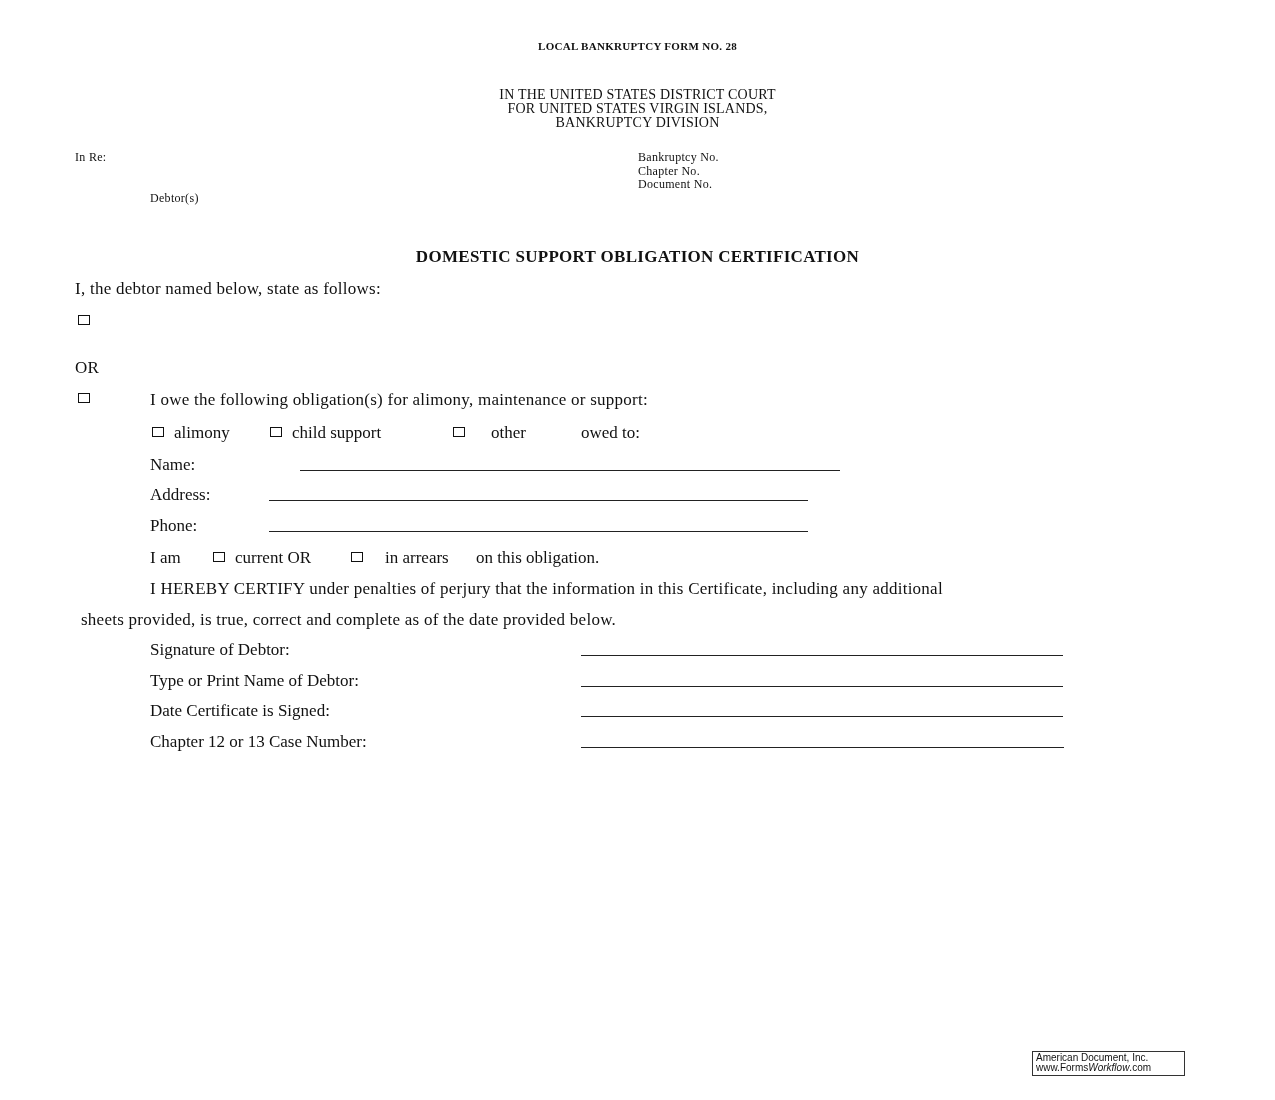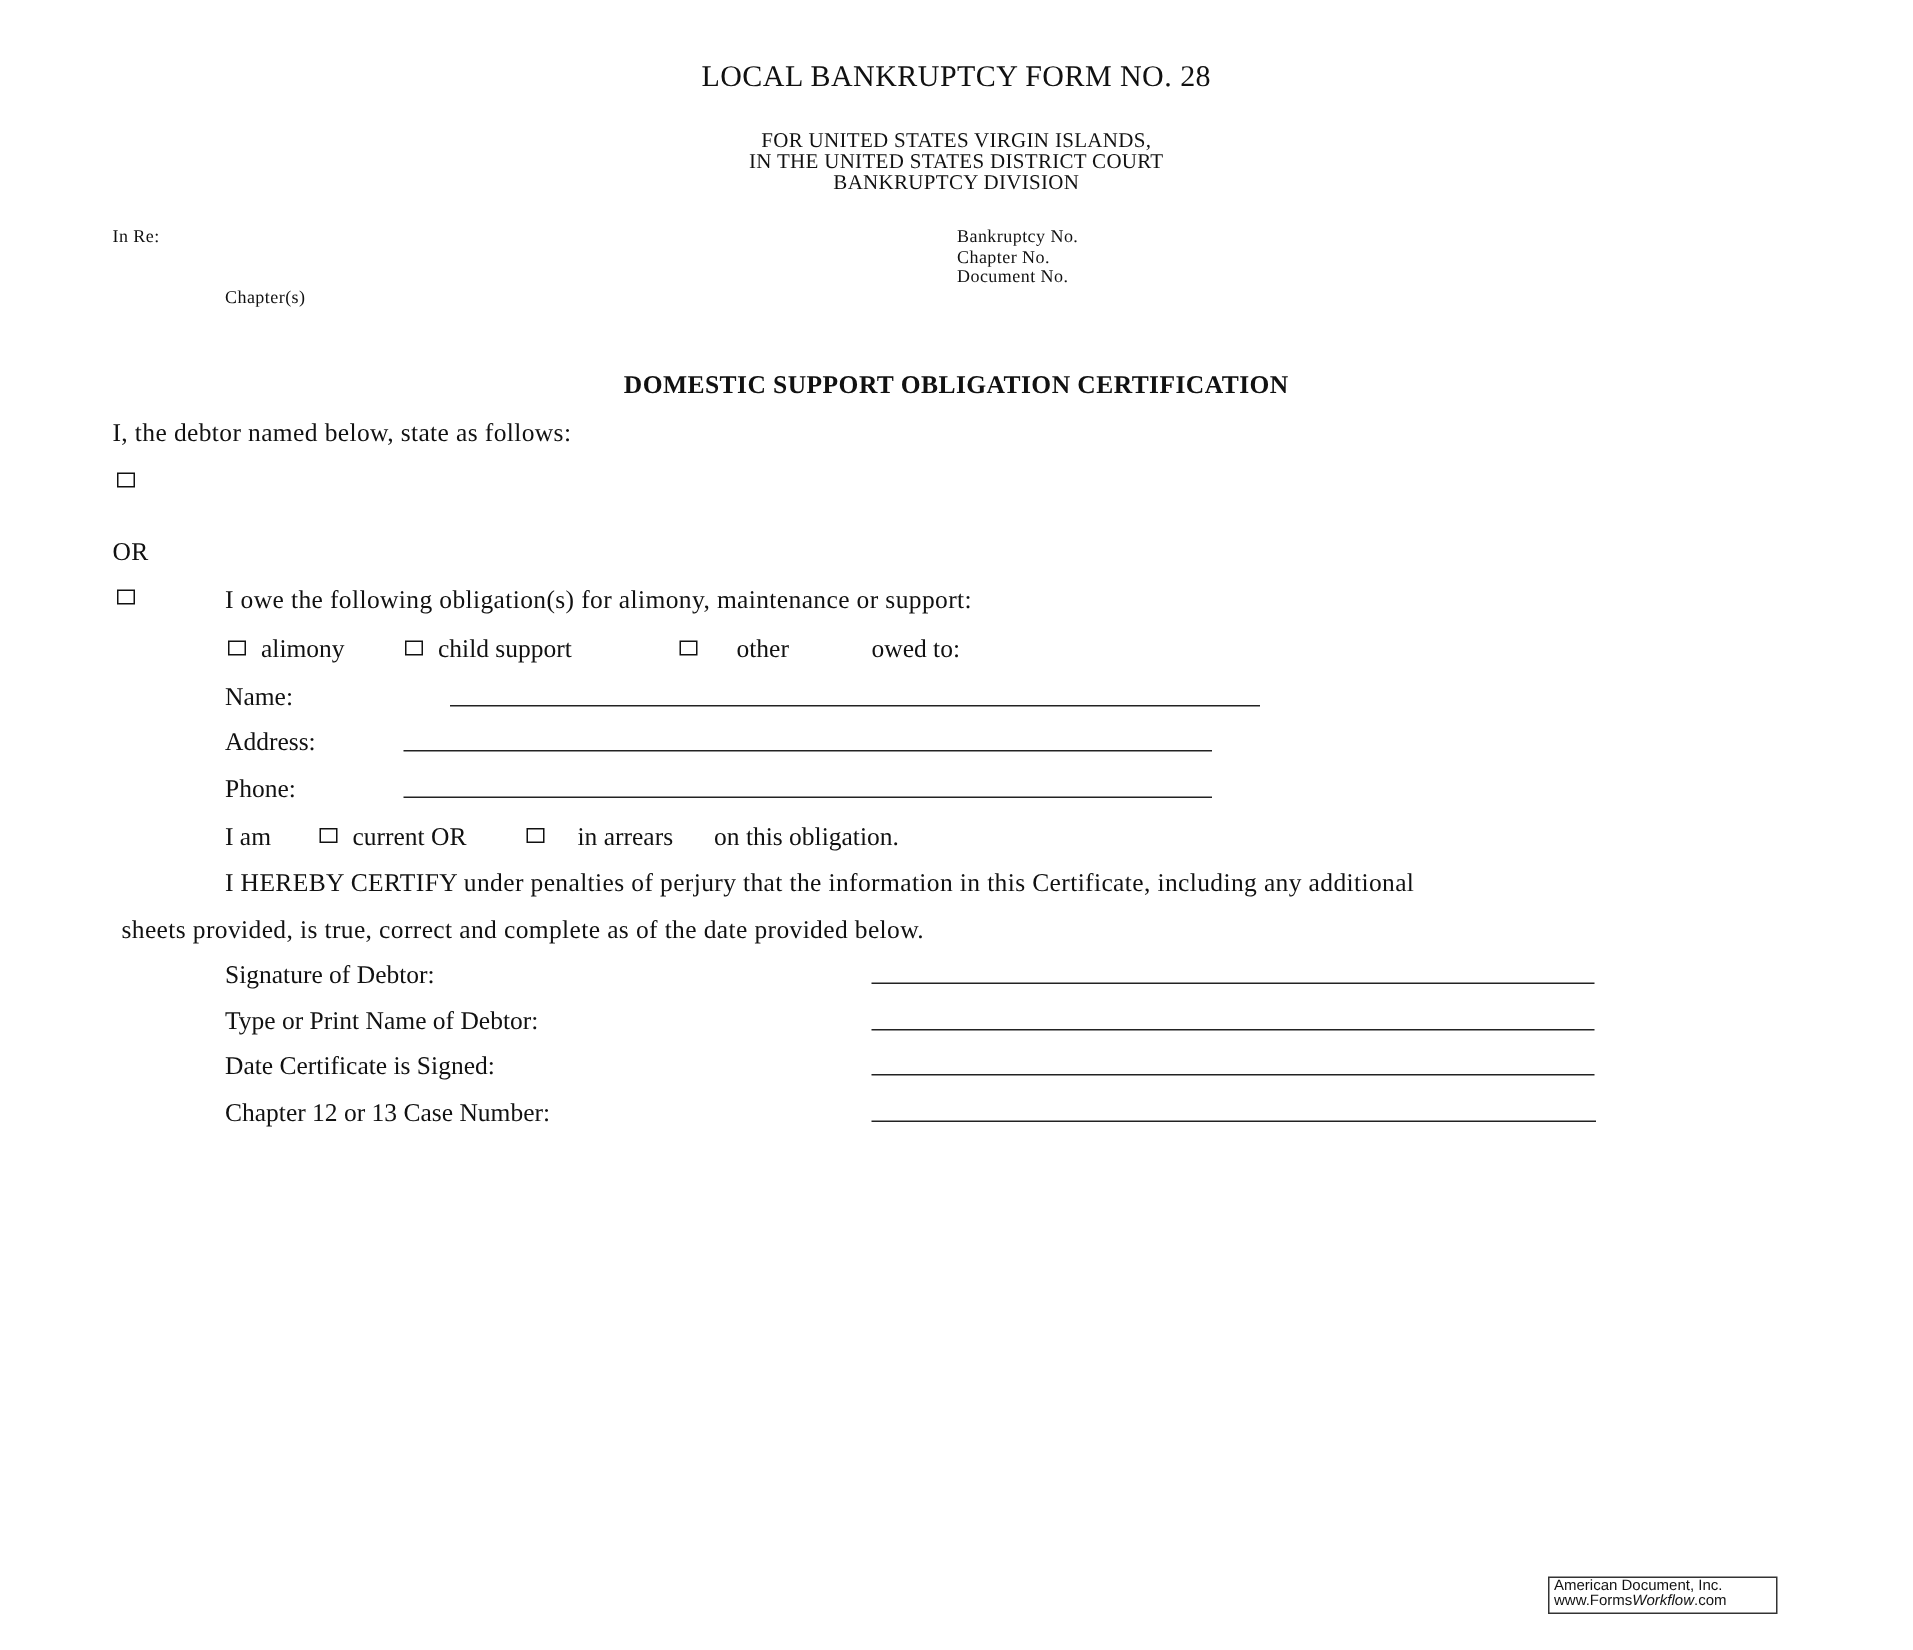--- a/index.html
+++ b/index.html
@@ -1,44 +1,44 @@
 <!DOCTYPE html>
 <html><head>
 <meta charset="utf-8">
 <style>
   html, body { margin: 0; padding: 0; background: #ffffff; }
   body { width: 1275px; height: 1100px; position: relative; overflow: hidden;
          font-family: "Liberation Serif", "DejaVu Serif", serif; color: #111; }
   .abs { position: absolute; white-space: nowrap; }
-  .title { font-weight: normal; font-size: 20px; letter-spacing: 0.3px; }
+  .title { font-weight: bold; font-size: 11px; letter-spacing: 0.3px; }
   .court { font-size: 14px; line-height: 14px; text-align: center; letter-spacing: 0.2px; }
   .small { font-size: 12px; line-height: 13.5px; letter-spacing: 0.3px; }
   .body { font-size: 17px; letter-spacing: 0.25px; }
   .body2 { font-size: 17px; }
   .heading { font-weight: bold; font-size: 17px; letter-spacing: 0.3px; }
   .cb { display: inline-block; width: 10px; height: 8px; border: 1px solid #111;
         vertical-align: 2px; box-sizing: content-box; cursor: pointer; }
   .line { position: absolute; border-bottom: 1px solid #222; height: 0; }
   .badge { position: absolute; border: 1px solid #333; font-family: "Liberation Sans", "DejaVu Sans", sans-serif;
            font-size: 10px; line-height: 10px; padding: 1px 3px 2px 3px; }
   .badge i { font-style: italic; }
 </style>
 </head>
 <body>
 
 <div class="abs title" style="left:0; width:1275px; text-align:center; top:40px;">LOCAL BANKRUPTCY FORM NO. 28</div>
 
 <div class="abs court" style="left:0; width:1275px; top:88px;">
+  <div>IN THE UNITED STATES DISTRICT COURT</div>
   <div>FOR  UNITED STATES VIRGIN ISLANDS,</div>
-  <div>IN THE UNITED STATES DISTRICT COURT</div>
   <div>BANKRUPTCY DIVISION</div>
 </div>
 
 <div class="abs small" style="left:75px; top:151px;">In Re:</div>
-<div class="abs small" style="left:150px; top:192px;">Chapter(s)</div>
+<div class="abs small" style="left:150px; top:192px;">Debtor(s)</div>
 
 <div class="abs small" style="left:638px; top:151px;">
   <div>Bankruptcy  No.</div>
   <div>Chapter No.</div>
   <div>Document No.</div>
 </div>
 
 <div class="abs heading" style="left:0; width:1275px; text-align:center; top:247px;">DOMESTIC SUPPORT OBLIGATION CERTIFICATION</div>
 
 <div class="abs body" style="left:75px; top:279px;">I, the debtor named below, state as follows:</div>

